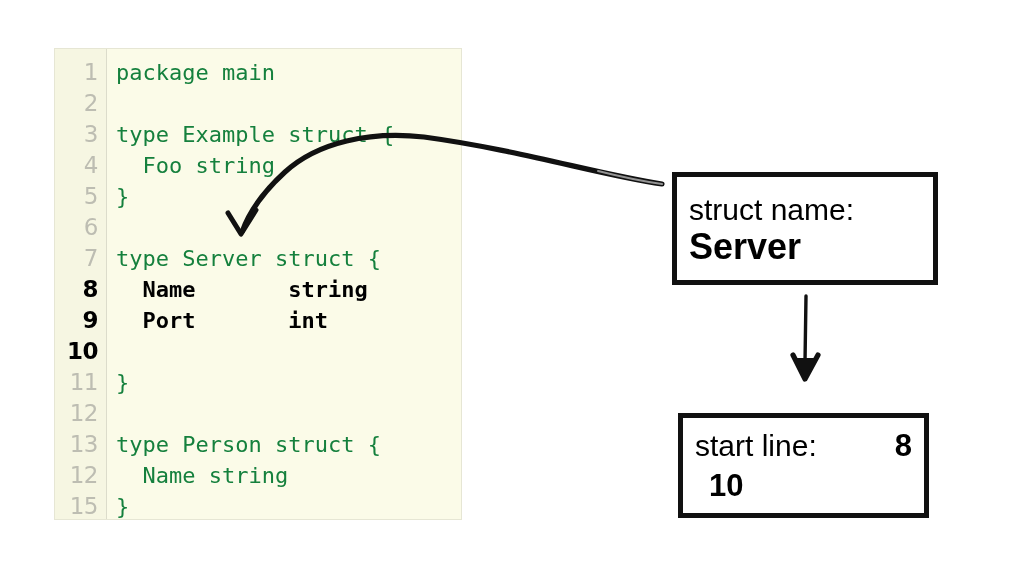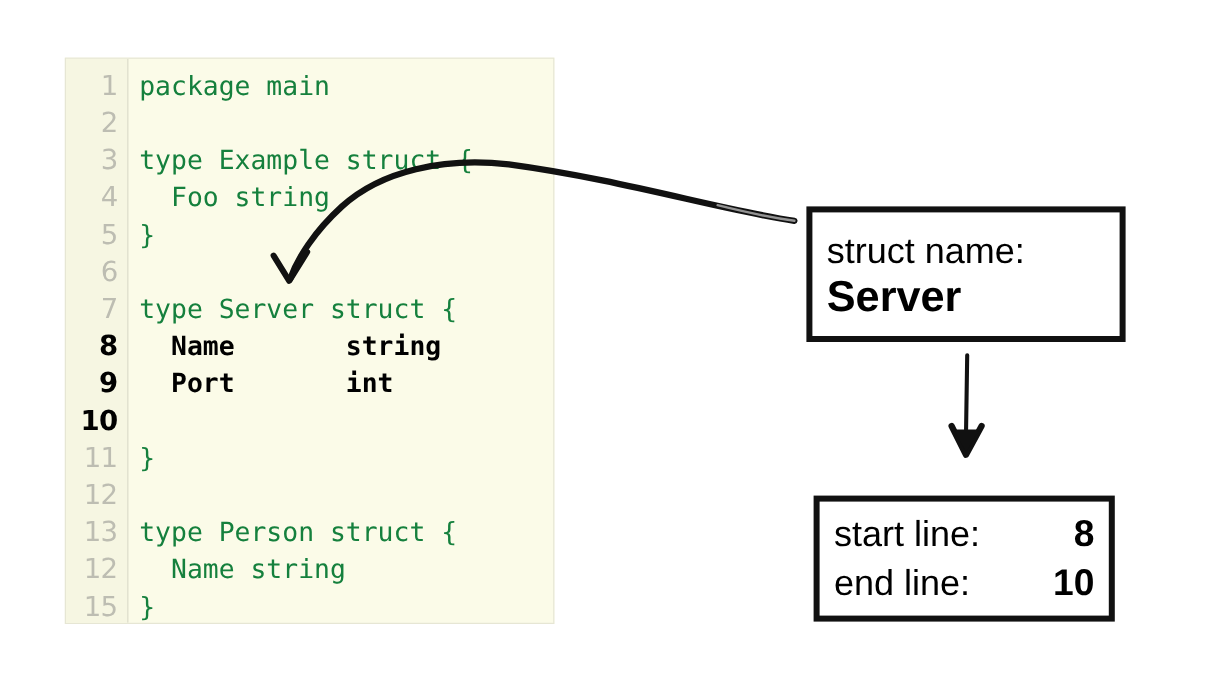--- a/index.html
+++ b/index.html
@@ -230,21 +230,20 @@
     <div class="callout-label">struct name:</div>
     <div class="callout-value-big">Server</div>
   </div>
 
   <div class="callout" id="box-lines">
     <div class="kv-row">
       <span class="kv-key">start line:</span>
       <span class="kv-val">8</span>
     </div>
     <div class="kv-row">
-      <span class="kv-key">end line:</span>
       <span class="kv-val">10</span>
     </div>
   </div>
 
   <svg id="arrow-layer" viewBox="0 0 1024 576">
 
     <g>
       <path d="M 662,184 C 600,175 520,150 424,137 C 370,131 318,142 285,172 C 262,193 248,215 242,232" fill="none" stroke="#111111" stroke-width="5.2" stroke-linecap="round"></path>
 
       <path d="M 662,184 C 640,181 618,176 598,171" fill="none" stroke="#ffffff" stroke-width="2.0" stroke-linecap="round" opacity="0.55"></path>

